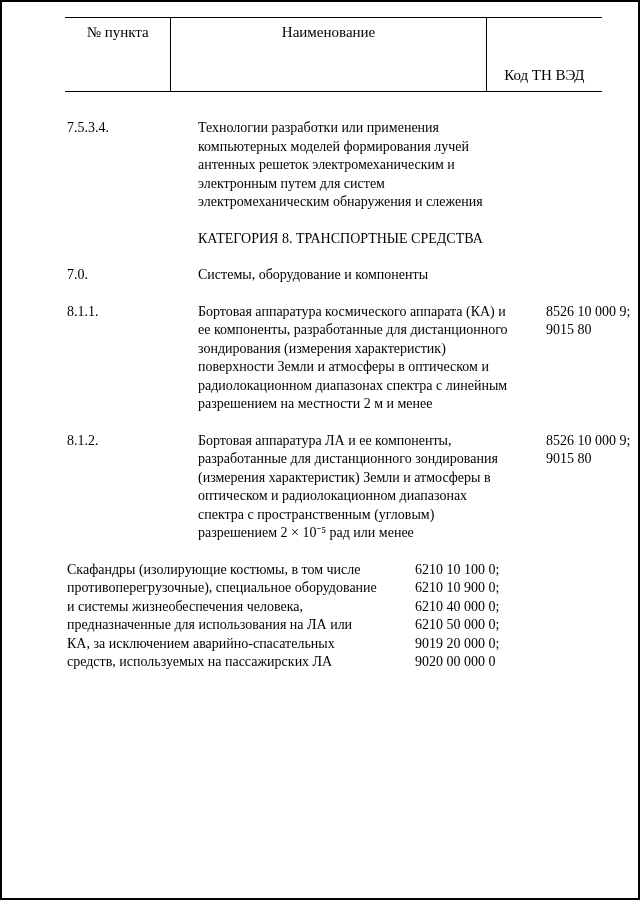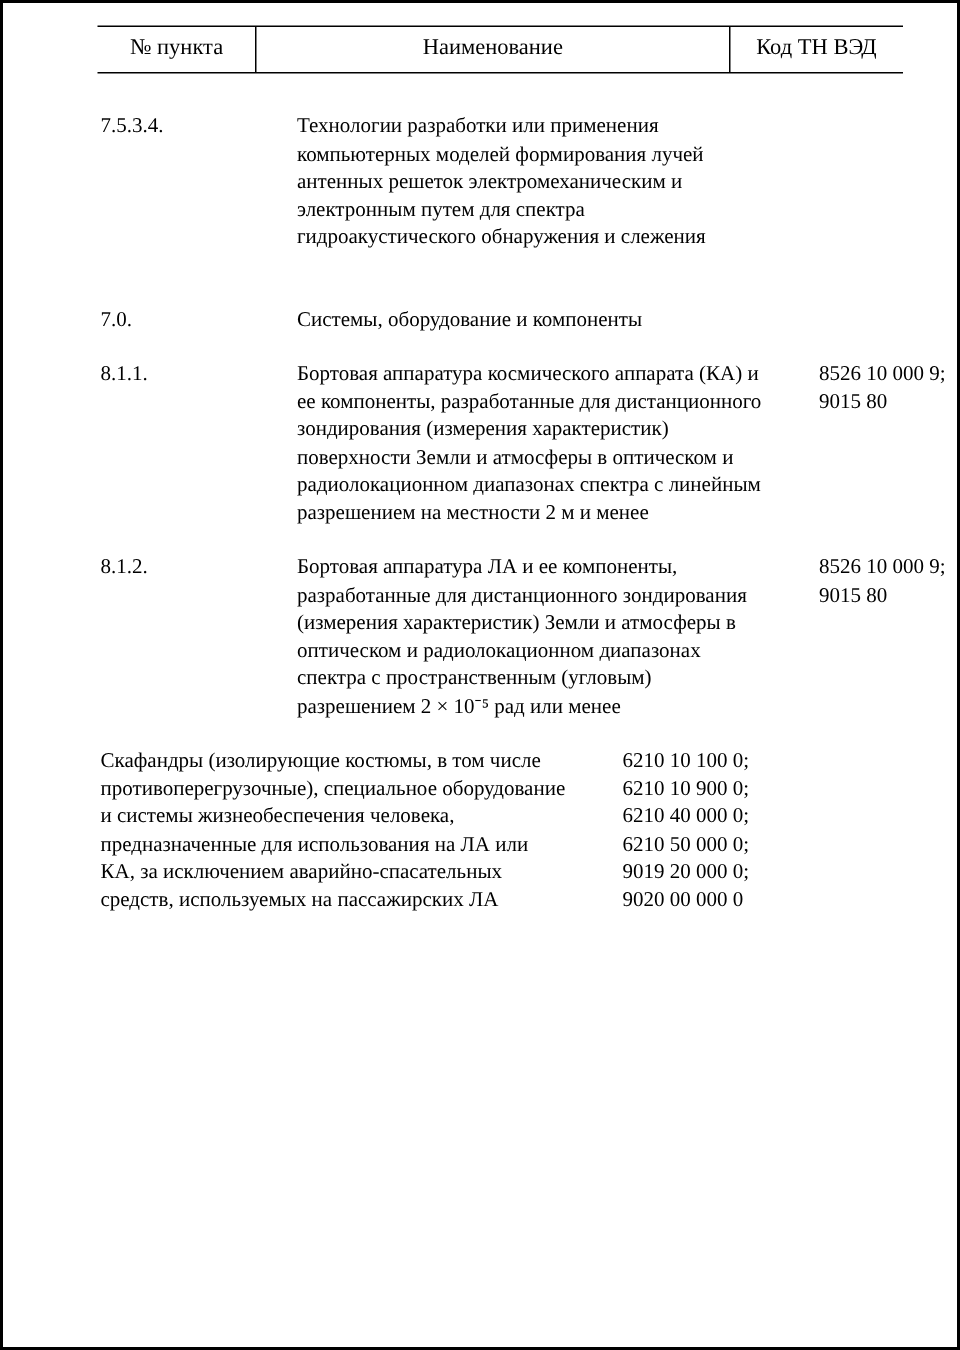--- a/index.html
+++ b/index.html
@@ -29,21 +29,21 @@
     justify-content: space-between;
   }
   .thead .hc {
     box-sizing: border-box;
     padding: 6px 4px 7px 4px;
     font-size: 15px;
     text-align: center;
   }
   .hc-num  { width: 107px; border-right: 1.5px solid #000; }
   .hc-name { width: 317px; border-right: 1.5px solid #000; }
-  .hc-code { width: 116px; }
+  .hc-code { width: 116px; margin-top: 43px; }
   .tbody {
     margin: 27px 20px 0 65px;
     font-size: 14px;
     line-height: 18.5px;
   }
   .row { display: flex; margin-bottom: 18px; gap: 28px; }
   .cell-num  { width: 103px; flex: none; }
   .cell-name { width: 310px; flex: none; }
   .cell-code { width: 142px; flex: none; margin-left: 10px; white-space: pre-line; }
 </style>
@@ -56,27 +56,28 @@
   <div class="thead">
     <div class="hc hc-num">№ пункта</div>
     <div class="hc hc-name">Наименование</div>
     <div class="hc hc-code">Код ТН ВЭД</div>
   </div>
 
   <div class="tbody">
 
     <div class="row">
       <div class="cell-num">7.5.3.4.</div>
-      <div class="cell-name">Технологии разработки или применения компьютерных моделей формирования лучей антенных решеток электромеханическим и электронным путем для спектра гидроакустического обнаружения и слежения</div>
+      <div class="cell-name">Технологии разработки или применения компьютерных моделей формирования лучей антенных решеток электромеханическим и электронным путем для систем электромеханическим обнаружения и слежения</div>
       <div class="cell-code"></div>
     </div>
 
 
     <div class="row">
       <div class="cell-num"></div>
+      <div class="cell-name">КАТЕГОРИЯ 8. ТРАНСПОРТНЫЕ СРЕДСТВА</div>
       <div class="cell-code"></div>
     </div>
 
     <div class="row">
       <div class="cell-num">7.0.</div>
       <div class="cell-name">Системы, оборудование и компоненты</div>
       <div class="cell-code"></div>
     </div>
 
     <div class="row">

